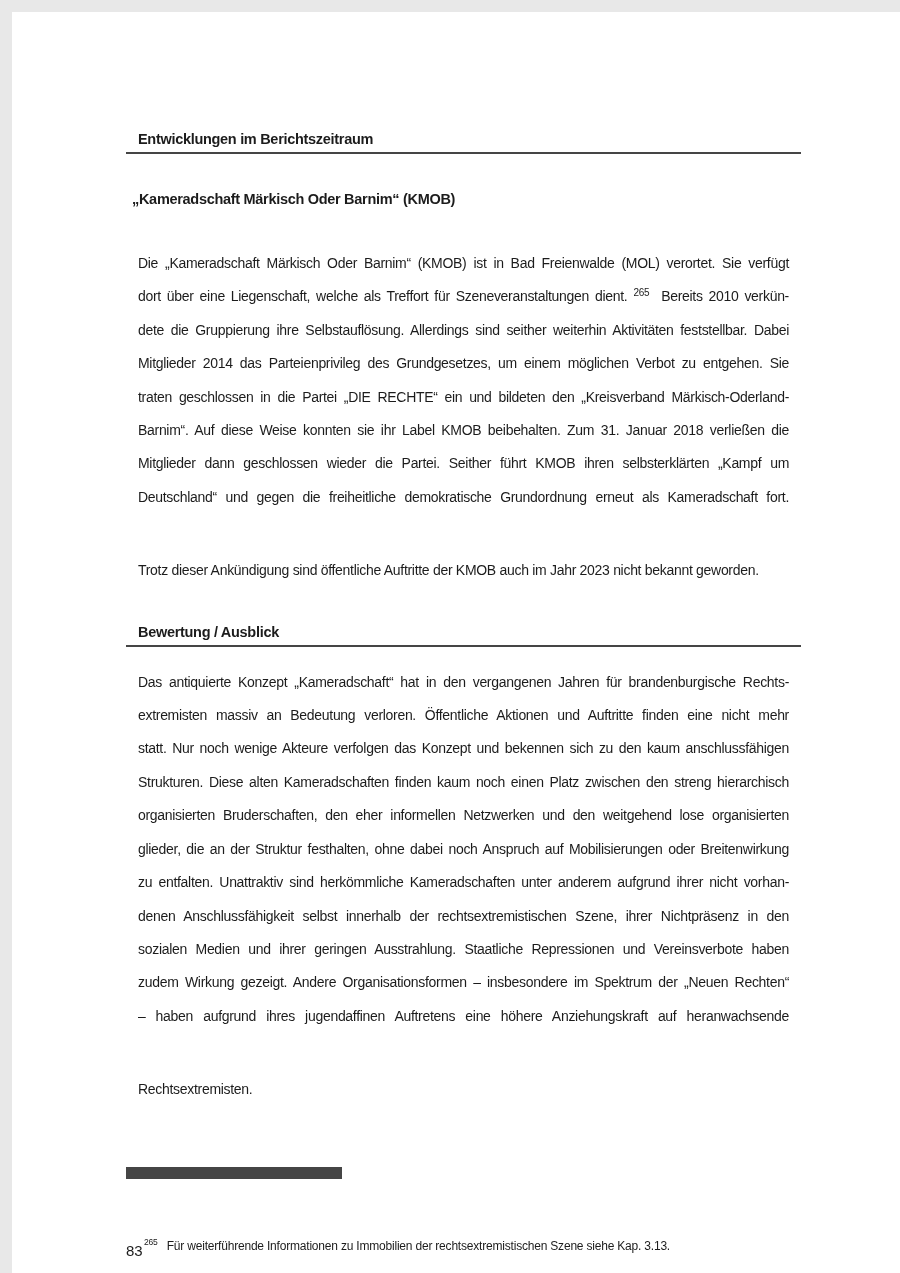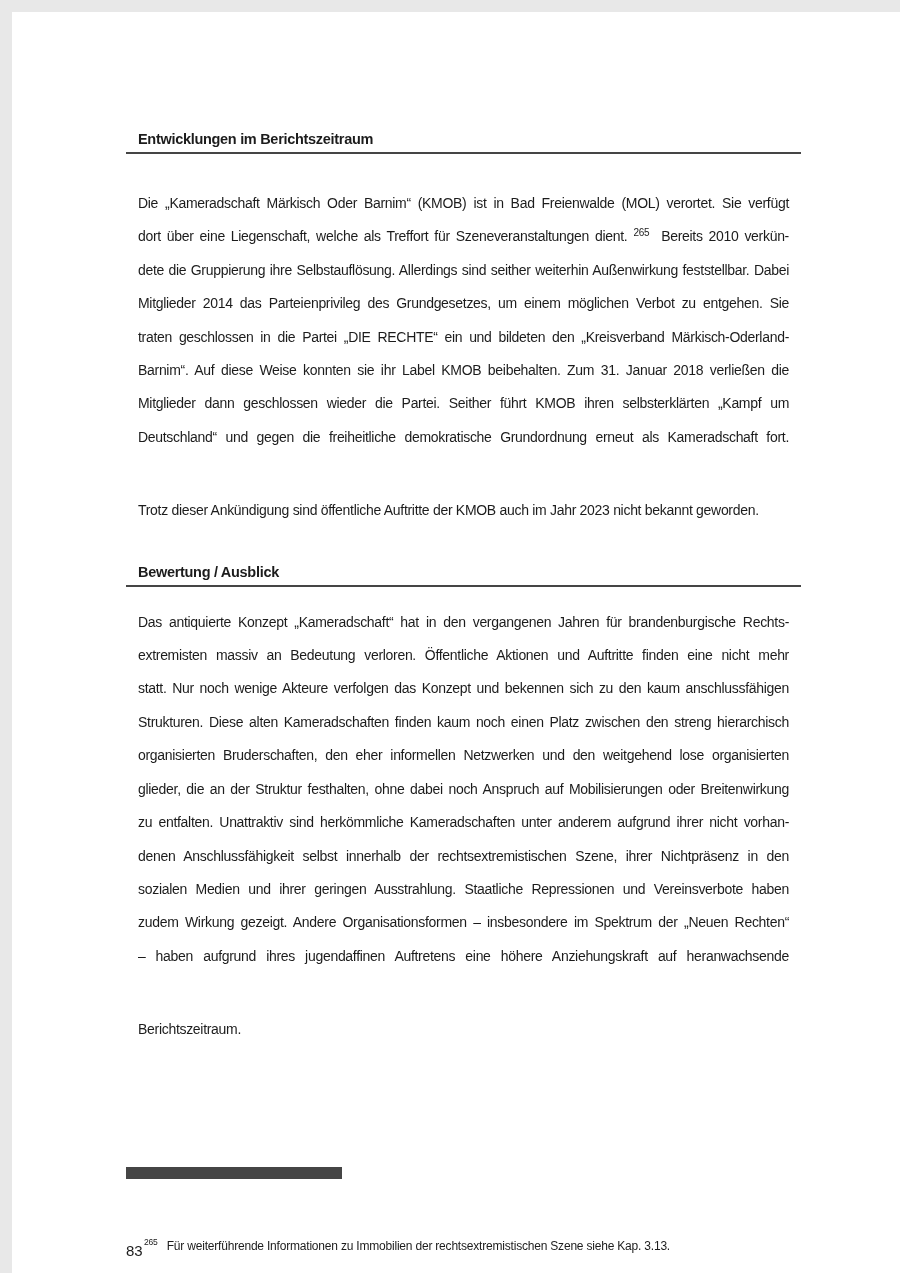--- a/index.html
+++ b/index.html
@@ -94,25 +94,26 @@
 </head>
 <body>
 
 <div class="page">
   <div class="content">
 
     <div class="running-header">
       <span>Entwicklungen im Berichtszeitraum</span>
     </div>
 
+    <h2 class="article-heading">„Kameradschaft Märkisch Oder Barnim“ (KMOB)</h2>
 
     <div class="para first">
         <div class="tline">Die „Kameradschaft Märkisch Oder Barnim“ (KMOB) ist in Bad Freienwalde (MOL) verortet. Sie verfügt</div>
         <div class="tline">dort über eine Liegenschaft, welche als Treffort für Szeneveranstaltungen dient.<sup>265</sup> Bereits 2010 verkün-</div>
-        <div class="tline">dete die Gruppierung ihre Selbstauflösung. Allerdings sind seither weiterhin Außenwirkung feststellbar. Dabei</div>
+        <div class="tline">dete die Gruppierung ihre Selbstauflösung. Allerdings sind seither weiterhin Aktivitäten feststellbar. Dabei</div>
         <div class="tline">Mitglieder 2014 das Parteienprivileg des Grundgesetzes, um einem möglichen Verbot zu entgehen. Sie</div>
         <div class="tline">traten geschlossen in die Partei „DIE RECHTE“ ein und bildeten den „Kreisverband Märkisch-Oderland-</div>
         <div class="tline">Barnim“. Auf diese Weise konnten sie ihr Label KMOB beibehalten. Zum 31. Januar 2018 verließen die</div>
         <div class="tline">Mitglieder dann geschlossen wieder die Partei. Seither führt KMOB ihren selbsterklärten „Kampf um</div>
         <div class="tline">Deutschland“ und gegen die freiheitliche demokratische Grundordnung erneut als Kameradschaft fort.</div>
         <div class="tline last">Trotz dieser Ankündigung sind öffentliche Auftritte der KMOB auch im Jahr 2023 nicht bekannt geworden.</div>
       </div>
 
     <div class="running-header second">
       <span>Bewertung / Ausblick</span>
@@ -123,21 +124,21 @@
         <div class="tline">extremisten massiv an Bedeutung verloren. Öffentliche Aktionen und Auftritte finden eine nicht mehr</div>
         <div class="tline">statt. Nur noch wenige Akteure verfolgen das Konzept und bekennen sich zu den kaum anschlussfähigen</div>
         <div class="tline">Strukturen. Diese alten Kameradschaften finden kaum noch einen Platz zwischen den streng hierarchisch</div>
         <div class="tline">organisierten Bruderschaften, den eher informellen Netzwerken und den weitgehend lose organisierten</div>
         <div class="tline">glieder, die an der Struktur festhalten, ohne dabei noch Anspruch auf Mobilisierungen oder Breitenwirkung</div>
         <div class="tline">zu entfalten. Unattraktiv sind herkömmliche Kameradschaften unter anderem aufgrund ihrer nicht vorhan-</div>
         <div class="tline">denen Anschlussfähigkeit selbst innerhalb der rechtsextremistischen Szene, ihrer Nichtpräsenz in den</div>
         <div class="tline">sozialen Medien und ihrer geringen Ausstrahlung. Staatliche Repressionen und Vereinsverbote haben</div>
         <div class="tline">zudem Wirkung gezeigt. Andere Organisationsformen – insbesondere im Spektrum der „Neuen Rechten“</div>
         <div class="tline">– haben aufgrund ihres jugendaffinen Auftretens eine höhere Anziehungskraft auf heranwachsende</div>
-        <div class="tline last">Berichtszeitraum.</div>
+        <div class="tline last">Rechtsextremisten.</div>
       </div>
 
   </div>
 
   <div class="footnote-area">
     <div class="footnote-rule"></div>
     <div class="footnote">
         <div class="tline last"><sup>265</sup> Für weiterführende Informationen zu Immobilien der rechtsextremistischen Szene siehe Kap. 3.13.</div>
       </div>
   </div>

